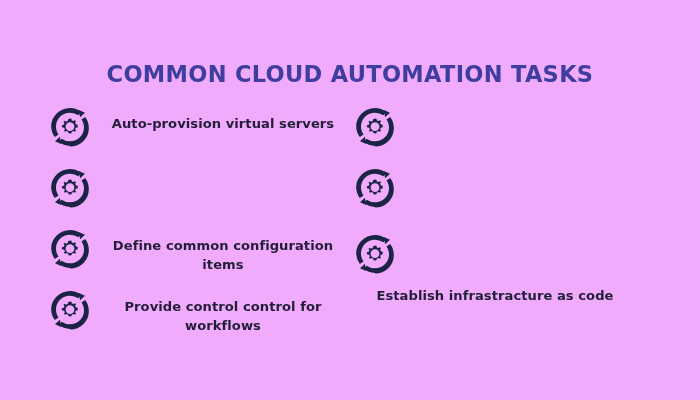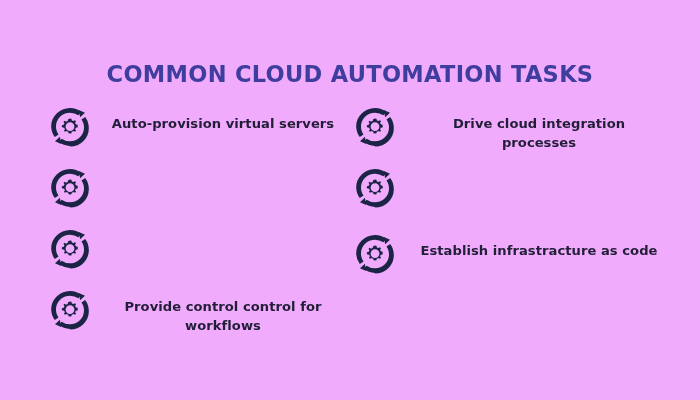--- a/index.html
+++ b/index.html
@@ -69,21 +69,21 @@
     font-weight: 700;
     color: #221e38;
     line-height: 1.42;
     letter-spacing: 0.05px;
     padding-top: 11px;
   }
   .col-left .item-label  { margin-left: 17px; width: 228px; }
   .col-right .item-label { margin-left: 17px; width: 250px; }
 
   
-  .col-right .item.gap-before { margin-top: 5px; }
+  .col-right .item.gap-before { margin-top: 5px; flex-direction: column; }
 </style>
 </head>
 <body>
 
 <div id="poster">
 
   <div class="title">COMMON CLOUD AUTOMATION TASKS</div>
 
   <div class="col col-left">
 
@@ -121,20 +121,21 @@
         <svg viewBox="0 0 64 64" xmlns="http://www.w3.org/2000/svg">
           <g fill="#1b2445">
             <path d="M32 4.5c6.2 0 11.9 2.1 16.4 5.6l-4.2 4.9a21.2 21.2 0 0 0-12.2-3.9c-11.2 0-20.4 9-20.4 20.2 0 4.3 1.4 8.3 3.7 11.6l-5.4 3.8A27.3 27.3 0 0 1 4.6 31.3C4.6 16.6 16.9 4.5 32 4.5z"></path>
             <path d="M44.9 7.2l8.9 3.9-7.1 6.8z"></path>
             <path d="M32 59.5c-6.2 0-11.9-2.1-16.4-5.6l4.2-4.9a21.2 21.2 0 0 0 12.2 3.9c11.2 0 20.4-9 20.4-20.2 0-4.3-1.4-8.3-3.7-11.6l5.4-3.8a27.3 27.3 0 0 1 5.3 16.4c0 14.7-12.3 26.8-27.4 26.8z"></path>
             <path d="M19.1 56.8l-8.9-3.9 7.1-6.8z"></path>
             <path d="M32 19.6l2.1.34.62 2.55a10 10 0 0 1 2.3.95l2.24-1.37 1.55 1.49-1.41 2.17a10 10 0 0 1 .98 2.22l2.63.6.35 2.03-.35 2.03-2.63.6a10 10 0 0 1-.98 2.22l1.41 2.17-1.55 1.49-2.24-1.37a10 10 0 0 1-2.3.95l-.62 2.55-2.1.34-2.1-.34-.62-2.55a10 10 0 0 1-2.3-.95l-2.24 1.37-1.55-1.49 1.41-2.17a10 10 0 0 1-.98-2.22l-2.63-.6L20 31.4l.35-2.03 2.63-.6a10 10 0 0 1 .98-2.22l-1.41-2.17 1.55-1.49 2.24 1.37a10 10 0 0 1 2.3-.95l.62-2.55zm0 5.4a6.4 6.4 0 1 0 0 12.8 6.4 6.4 0 0 0 0-12.8z"></path>
           </g>
         </svg>
       </span>
+      <span class="item-label">Define common configuration items</span>
     </div>
 
     <div class="item">
       <span class="icon-wrap">
         <svg viewBox="0 0 64 64" xmlns="http://www.w3.org/2000/svg">
           <g fill="#1b2445">
             <path d="M32 4.5c6.2 0 11.9 2.1 16.4 5.6l-4.2 4.9a21.2 21.2 0 0 0-12.2-3.9c-11.2 0-20.4 9-20.4 20.2 0 4.3 1.4 8.3 3.7 11.6l-5.4 3.8A27.3 27.3 0 0 1 4.6 31.3C4.6 16.6 16.9 4.5 32 4.5z"></path>
             <path d="M44.9 7.2l8.9 3.9-7.1 6.8z"></path>
             <path d="M32 59.5c-6.2 0-11.9-2.1-16.4-5.6l4.2-4.9a21.2 21.2 0 0 0 12.2 3.9c11.2 0 20.4-9 20.4-20.2 0-4.3-1.4-8.3-3.7-11.6l5.4-3.8a27.3 27.3 0 0 1 5.3 16.4c0 14.7-12.3 26.8-27.4 26.8z"></path>
             <path d="M19.1 56.8l-8.9-3.9 7.1-6.8z"></path>
@@ -154,21 +155,20 @@
         <svg viewBox="0 0 64 64" xmlns="http://www.w3.org/2000/svg">
           <g fill="#1b2445">
             <path d="M32 4.5c6.2 0 11.9 2.1 16.4 5.6l-4.2 4.9a21.2 21.2 0 0 0-12.2-3.9c-11.2 0-20.4 9-20.4 20.2 0 4.3 1.4 8.3 3.7 11.6l-5.4 3.8A27.3 27.3 0 0 1 4.6 31.3C4.6 16.6 16.9 4.5 32 4.5z"></path>
             <path d="M44.9 7.2l8.9 3.9-7.1 6.8z"></path>
             <path d="M32 59.5c-6.2 0-11.9-2.1-16.4-5.6l4.2-4.9a21.2 21.2 0 0 0 12.2 3.9c11.2 0 20.4-9 20.4-20.2 0-4.3-1.4-8.3-3.7-11.6l5.4-3.8a27.3 27.3 0 0 1 5.3 16.4c0 14.7-12.3 26.8-27.4 26.8z"></path>
             <path d="M19.1 56.8l-8.9-3.9 7.1-6.8z"></path>
             <path d="M32 19.6l2.1.34.62 2.55a10 10 0 0 1 2.3.95l2.24-1.37 1.55 1.49-1.41 2.17a10 10 0 0 1 .98 2.22l2.63.6.35 2.03-.35 2.03-2.63.6a10 10 0 0 1-.98 2.22l1.41 2.17-1.55 1.49-2.24-1.37a10 10 0 0 1-2.3.95l-.62 2.55-2.1.34-2.1-.34-.62-2.55a10 10 0 0 1-2.3-.95l-2.24 1.37-1.55-1.49 1.41-2.17a10 10 0 0 1-.98-2.22l-2.63-.6L20 31.4l.35-2.03 2.63-.6a10 10 0 0 1 .98-2.22l-1.41-2.17 1.55-1.49 2.24 1.37a10 10 0 0 1 2.3-.95l.62-2.55zm0 5.4a6.4 6.4 0 1 0 0 12.8 6.4 6.4 0 0 0 0-12.8z"></path>
           </g>
         </svg>
       </span>
-      <span class="item-label">Drive cloud integration processes</span>
     </div>
 
     <div class="item">
       <span class="icon-wrap">
         <svg viewBox="0 0 64 64" xmlns="http://www.w3.org/2000/svg">
           <g fill="#1b2445">
             <path d="M32 4.5c6.2 0 11.9 2.1 16.4 5.6l-4.2 4.9a21.2 21.2 0 0 0-12.2-3.9c-11.2 0-20.4 9-20.4 20.2 0 4.3 1.4 8.3 3.7 11.6l-5.4 3.8A27.3 27.3 0 0 1 4.6 31.3C4.6 16.6 16.9 4.5 32 4.5z"></path>
             <path d="M44.9 7.2l8.9 3.9-7.1 6.8z"></path>
             <path d="M32 59.5c-6.2 0-11.9-2.1-16.4-5.6l4.2-4.9a21.2 21.2 0 0 0 12.2 3.9c11.2 0 20.4-9 20.4-20.2 0-4.3-1.4-8.3-3.7-11.6l5.4-3.8a27.3 27.3 0 0 1 5.3 16.4c0 14.7-12.3 26.8-27.4 26.8z"></path>
             <path d="M19.1 56.8l-8.9-3.9 7.1-6.8z"></path>

